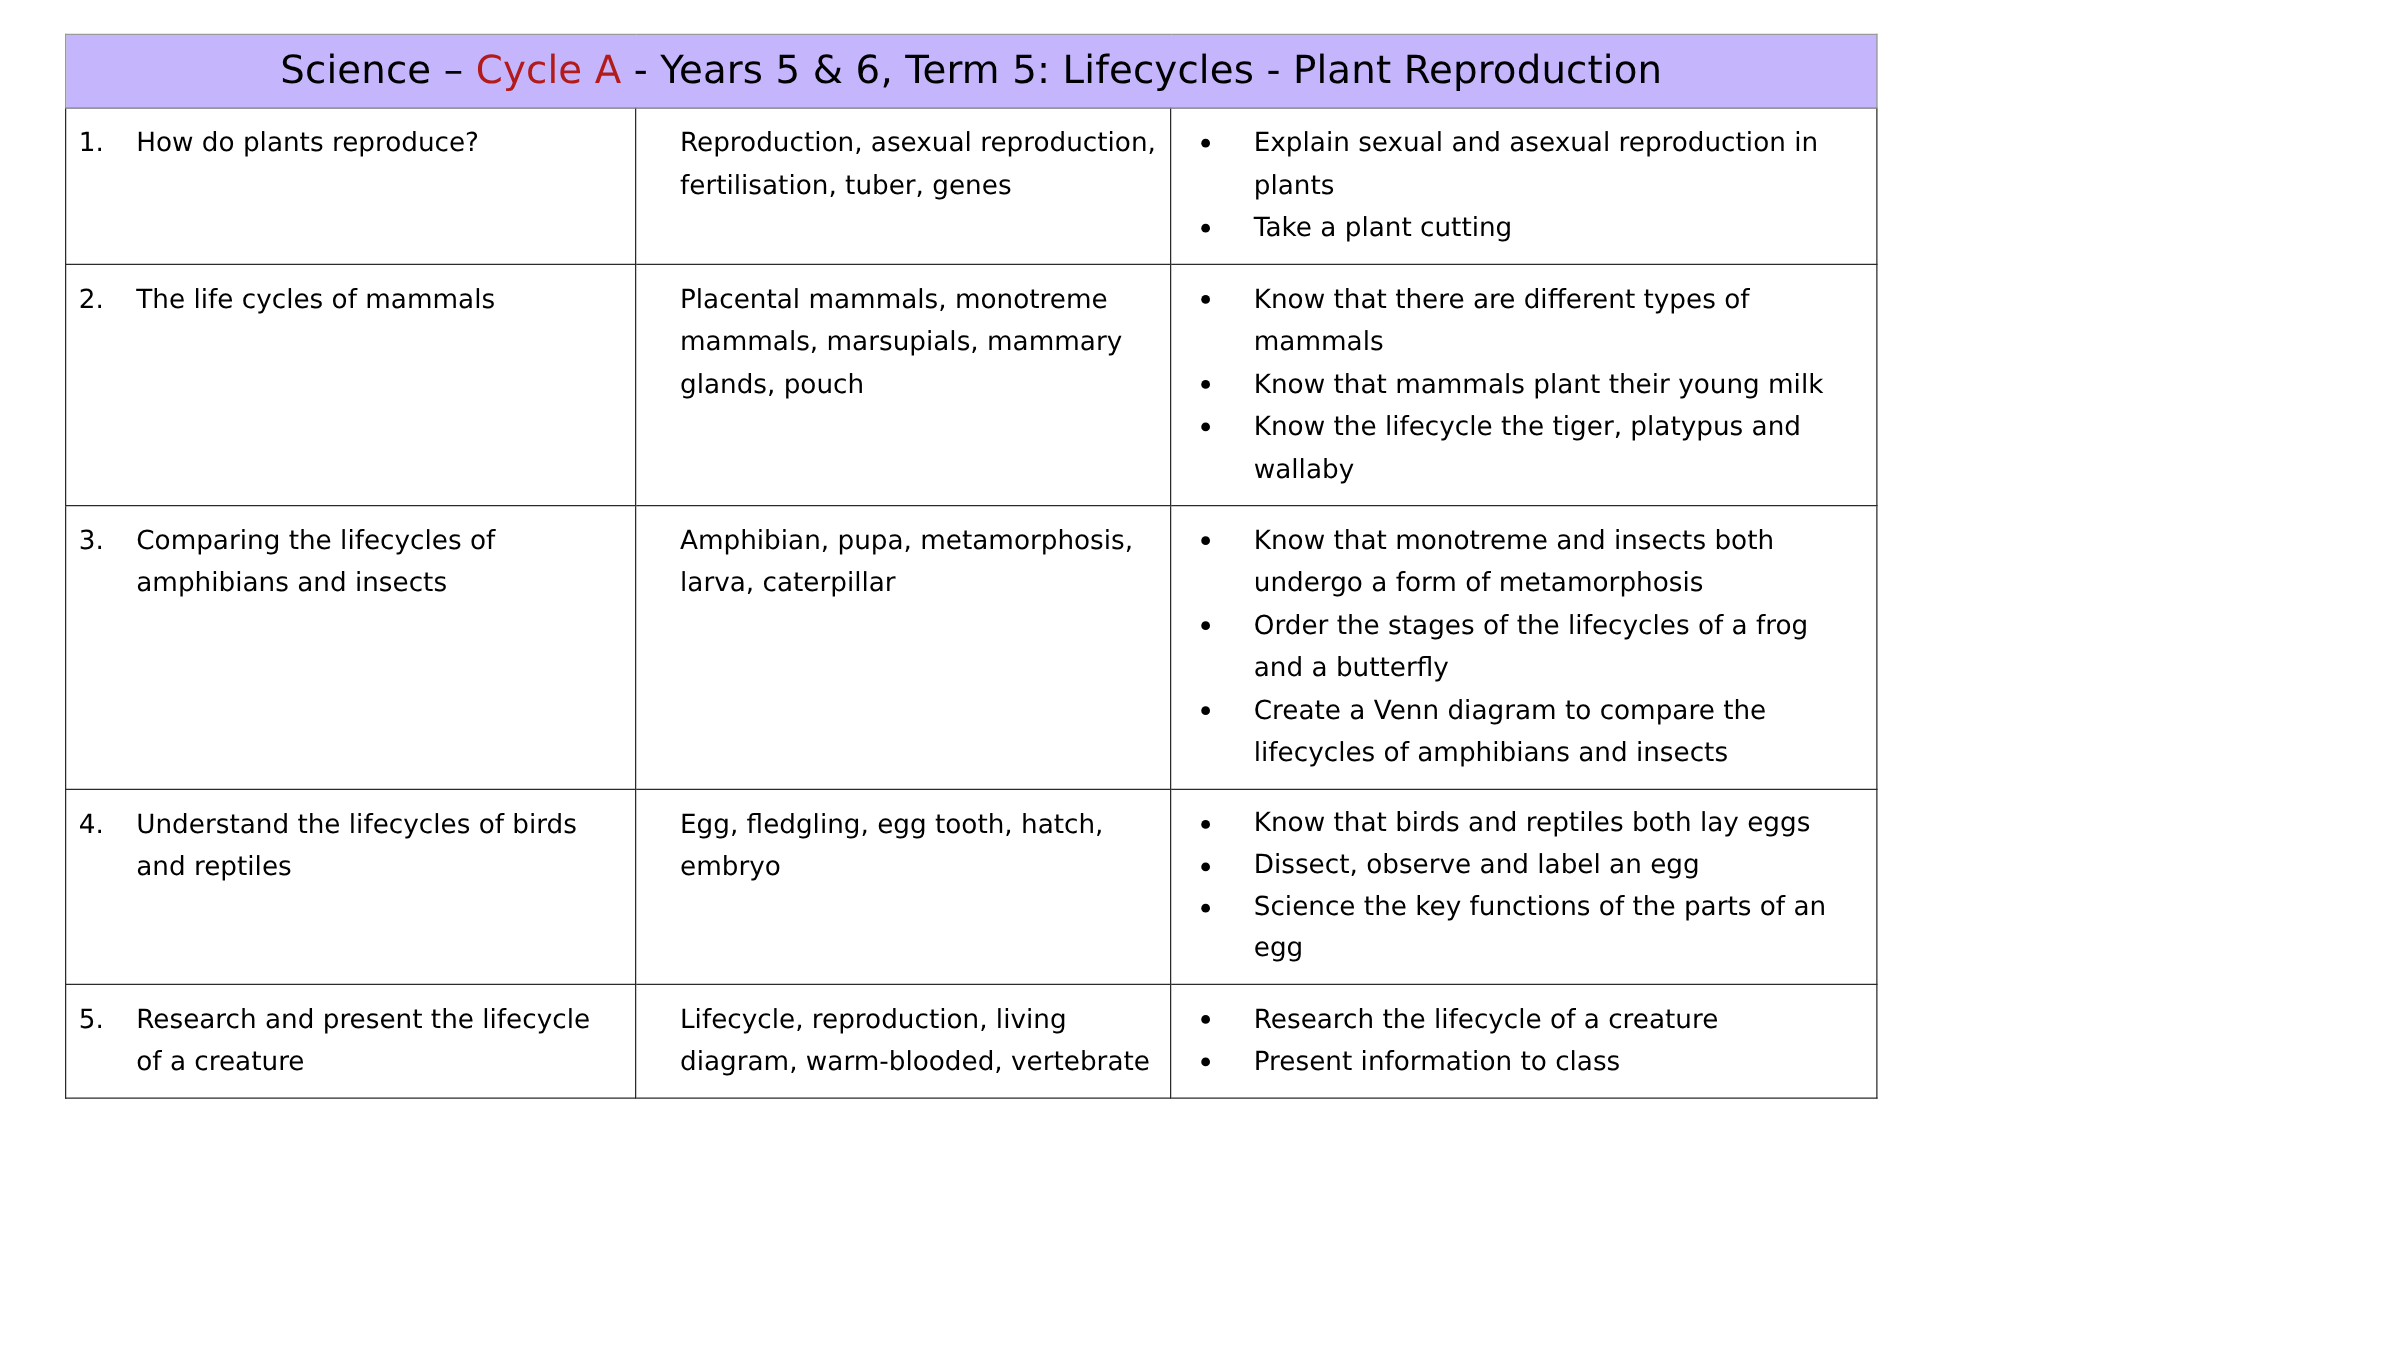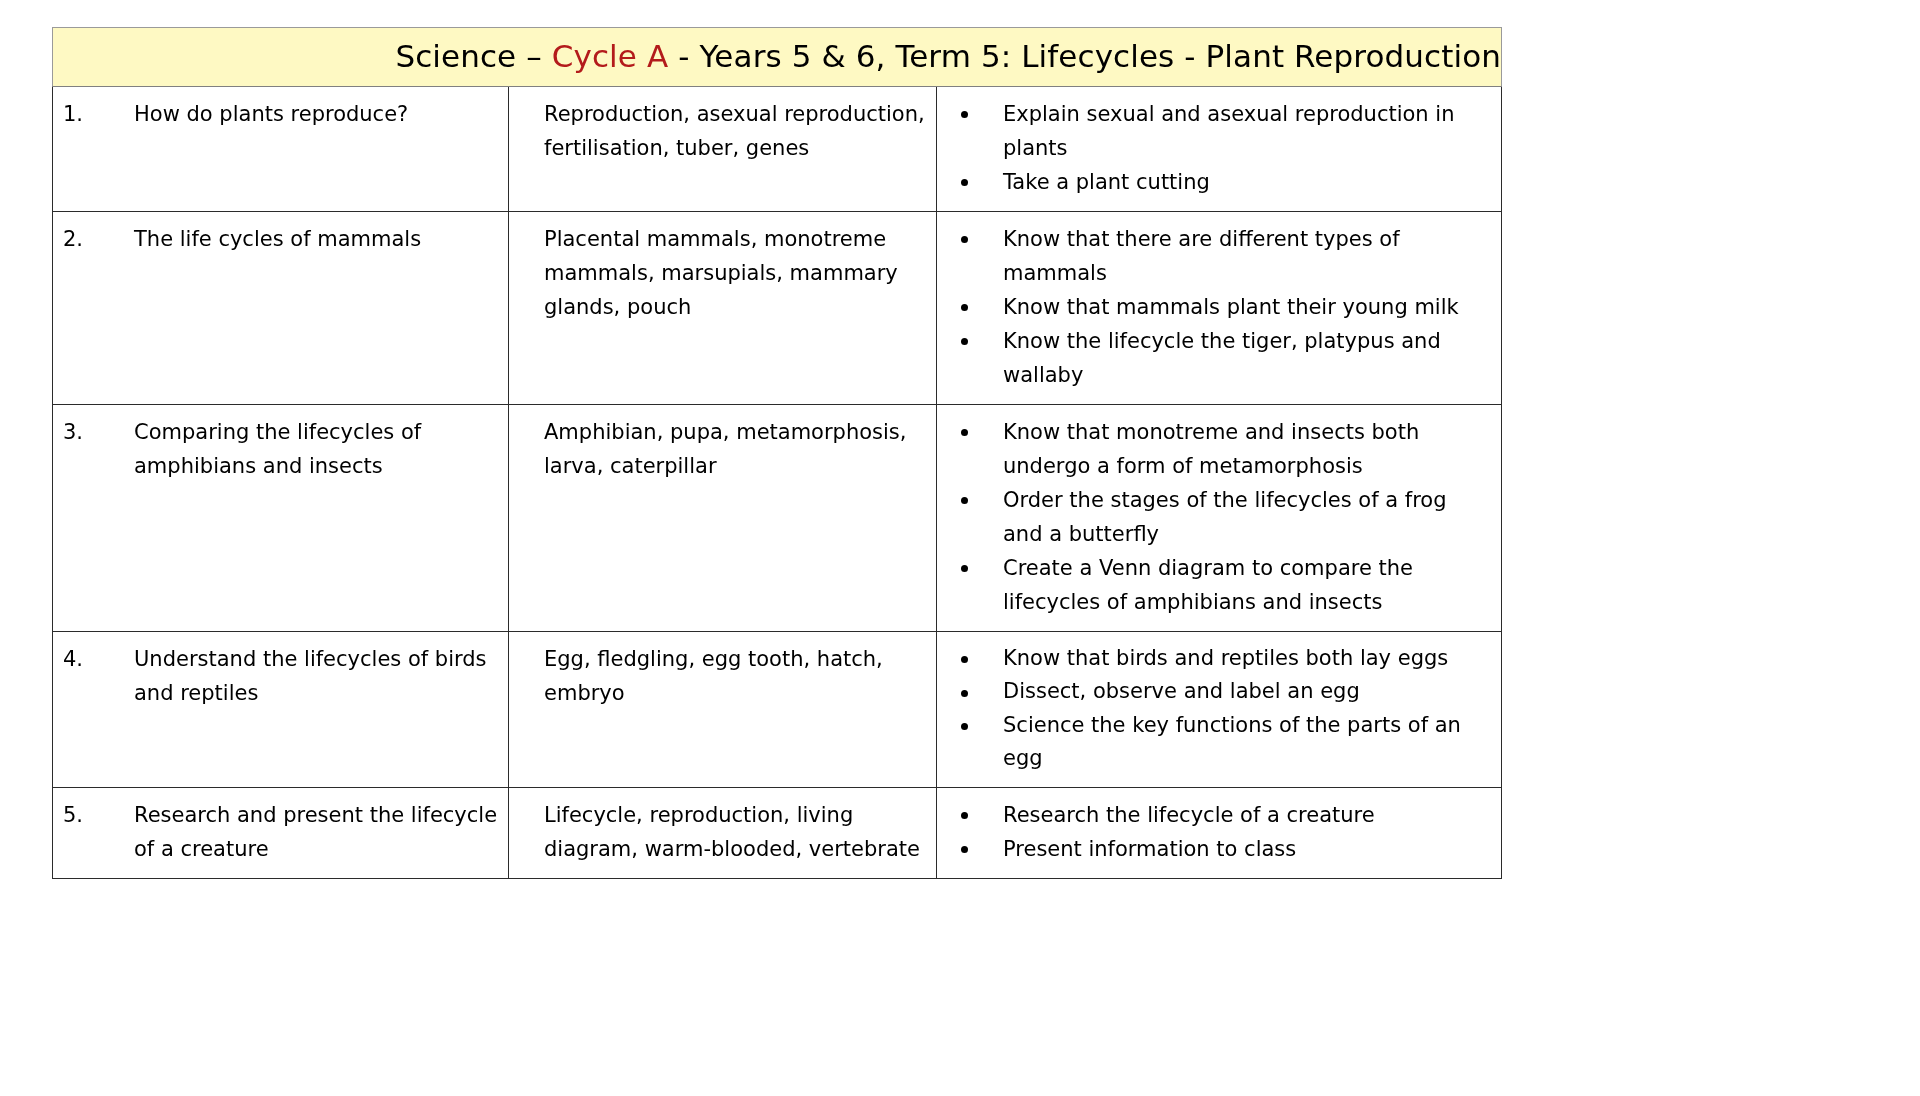--- a/index.html
+++ b/index.html
@@ -88,21 +88,20 @@
     align-items: flex-start;
   }
   .lesson-num {
     width: 46px;
     flex: 0 0 46px;
     font-size: 21px;
   }
   .lesson-text {
     flex: 1 1 auto;
     font-size: 21px;
-    margin-left: 25px;
   }
 
   .vocab-text {
     display: block;
     margin-left: 25px;
   }
 
   
   ul.bullets {
     margin: 0;
@@ -139,21 +138,21 @@
   <table class="doc-table">
     <colgroup>
       <col class="c-lesson">
       <col class="c-vocab">
       <col class="c-end">
     </colgroup>
 
     <tbody>
 
       <tr class="title-banner">
-        <td colspan="3" style="background: #fef9c3; text-align: right;">
+        <td colspan="3" style="background: #c4b5fd;">
           <div class="title-text"><span>Science – </span><span class="title-accent" style="color: rgb(179, 27, 27);">Cycle A</span><span> - Years 5 &amp; 6, Term 5: Lifecycles - Plant Reproduction</span></div>
         </td>
       </tr>
 
     </tbody>
 
     <tbody id="rows-body">
         <tr>
           <td class="cell">
             <div class="lesson-line">

